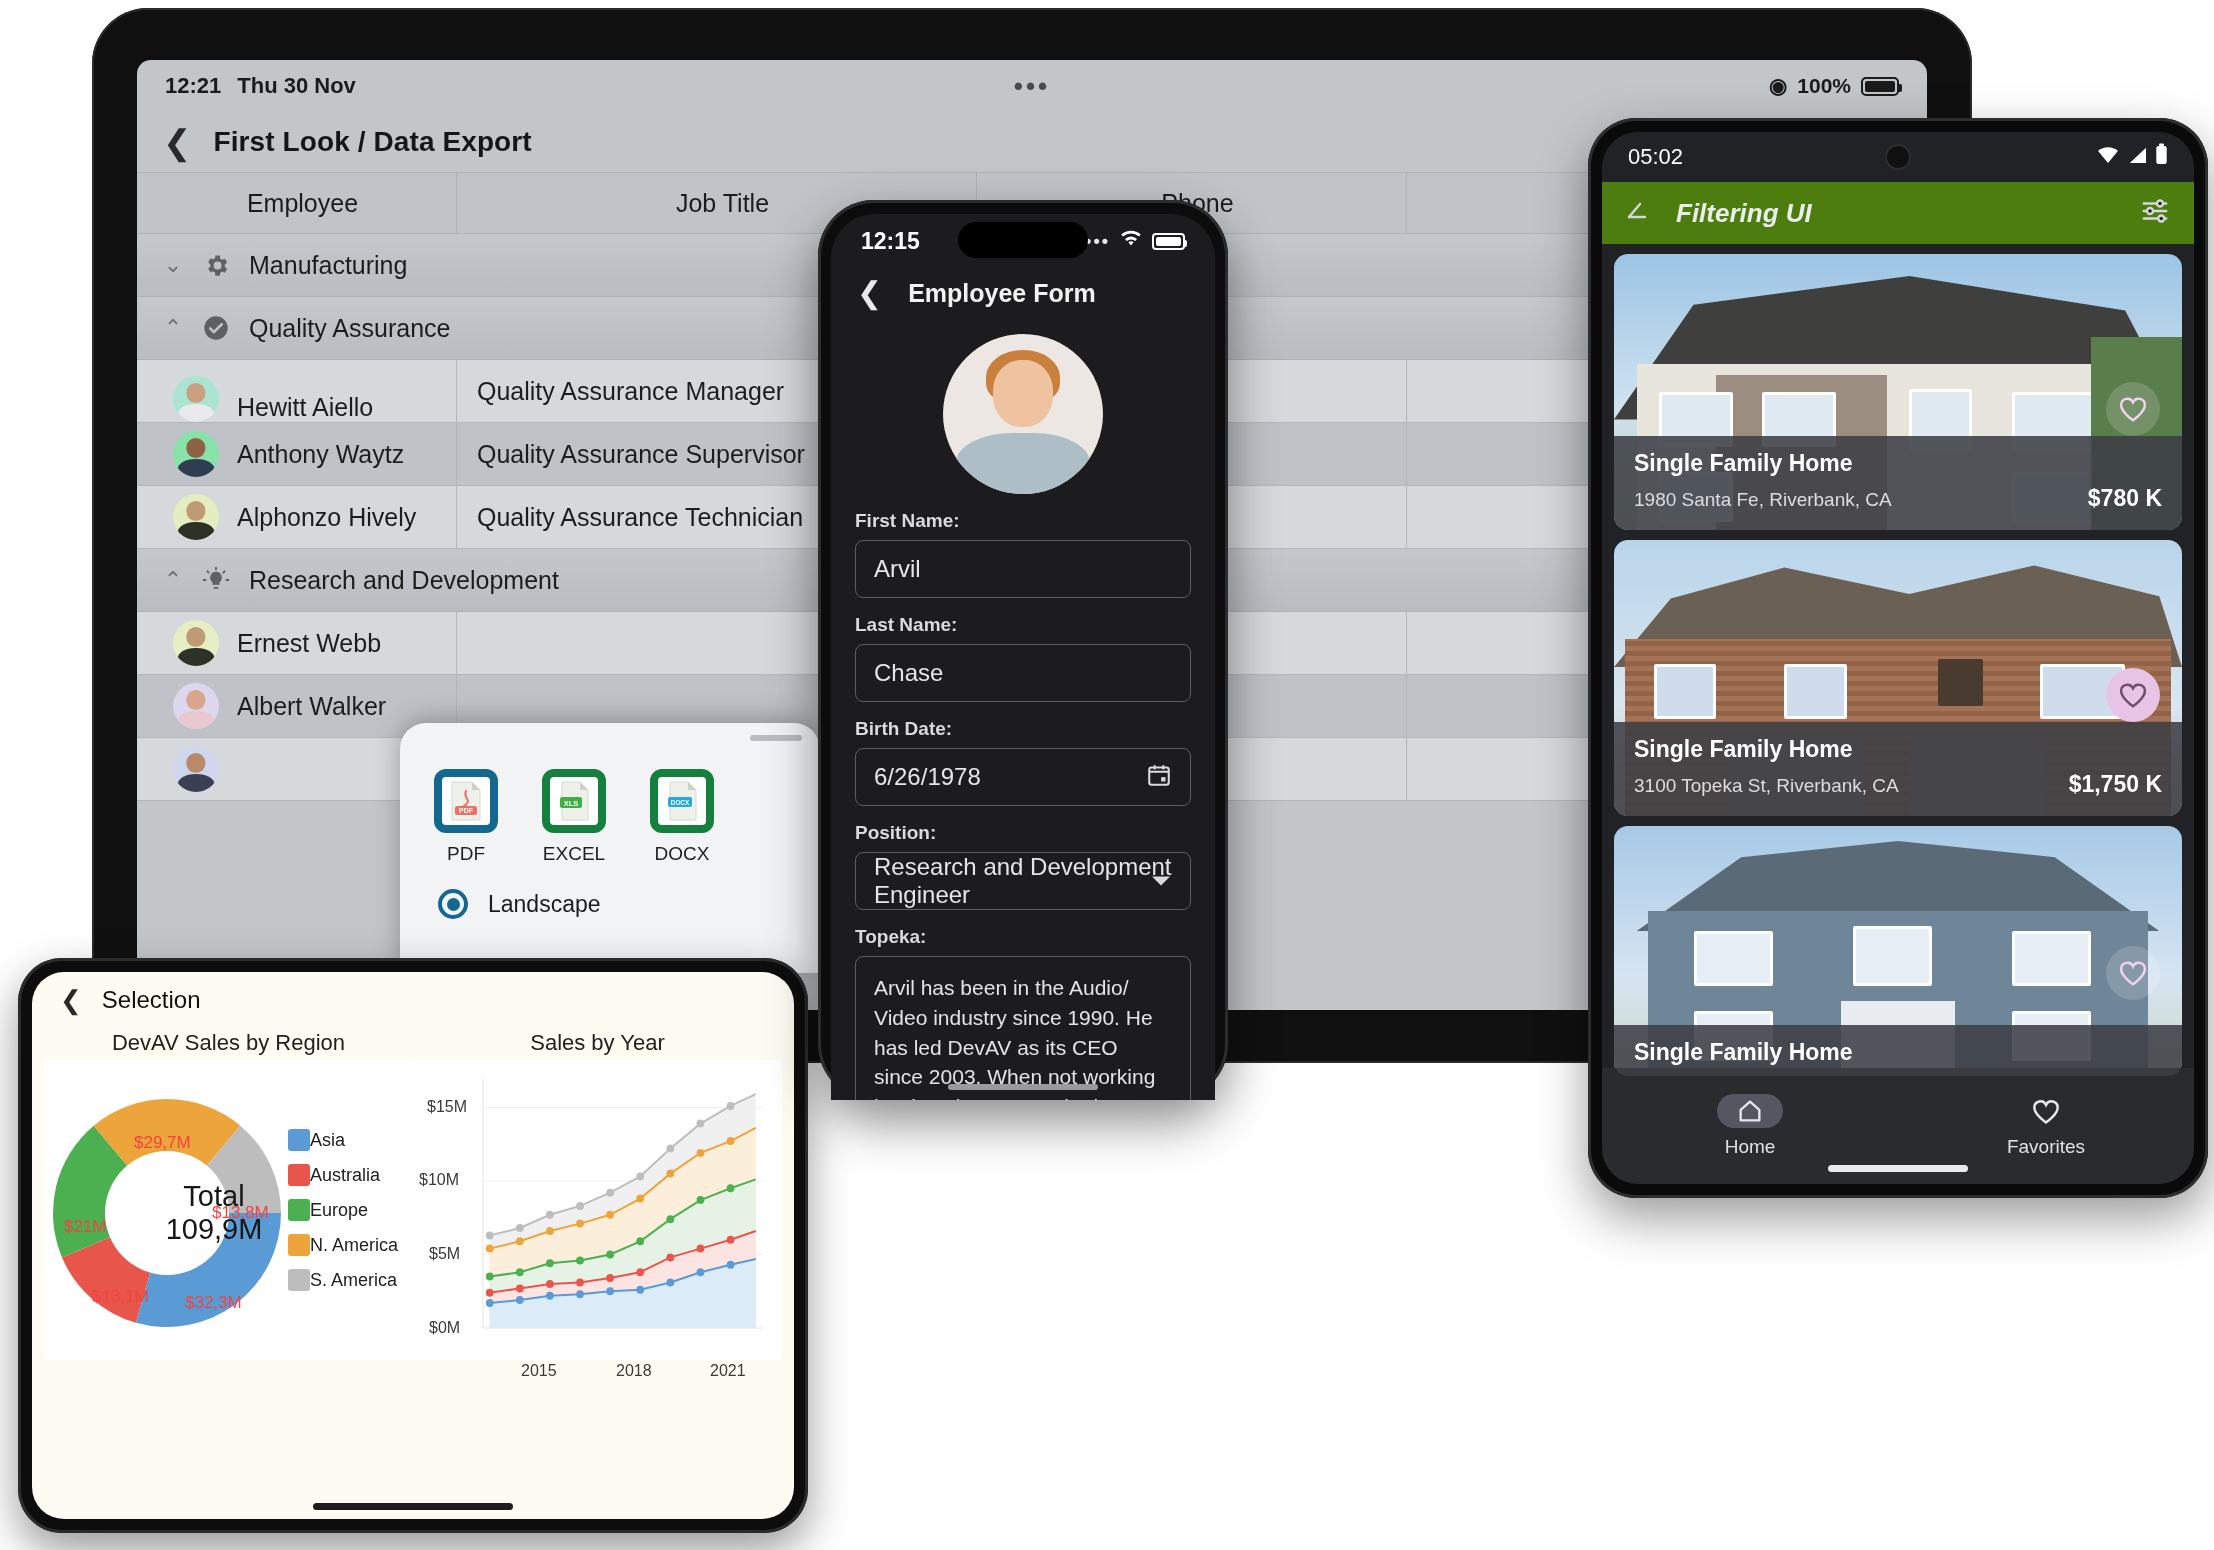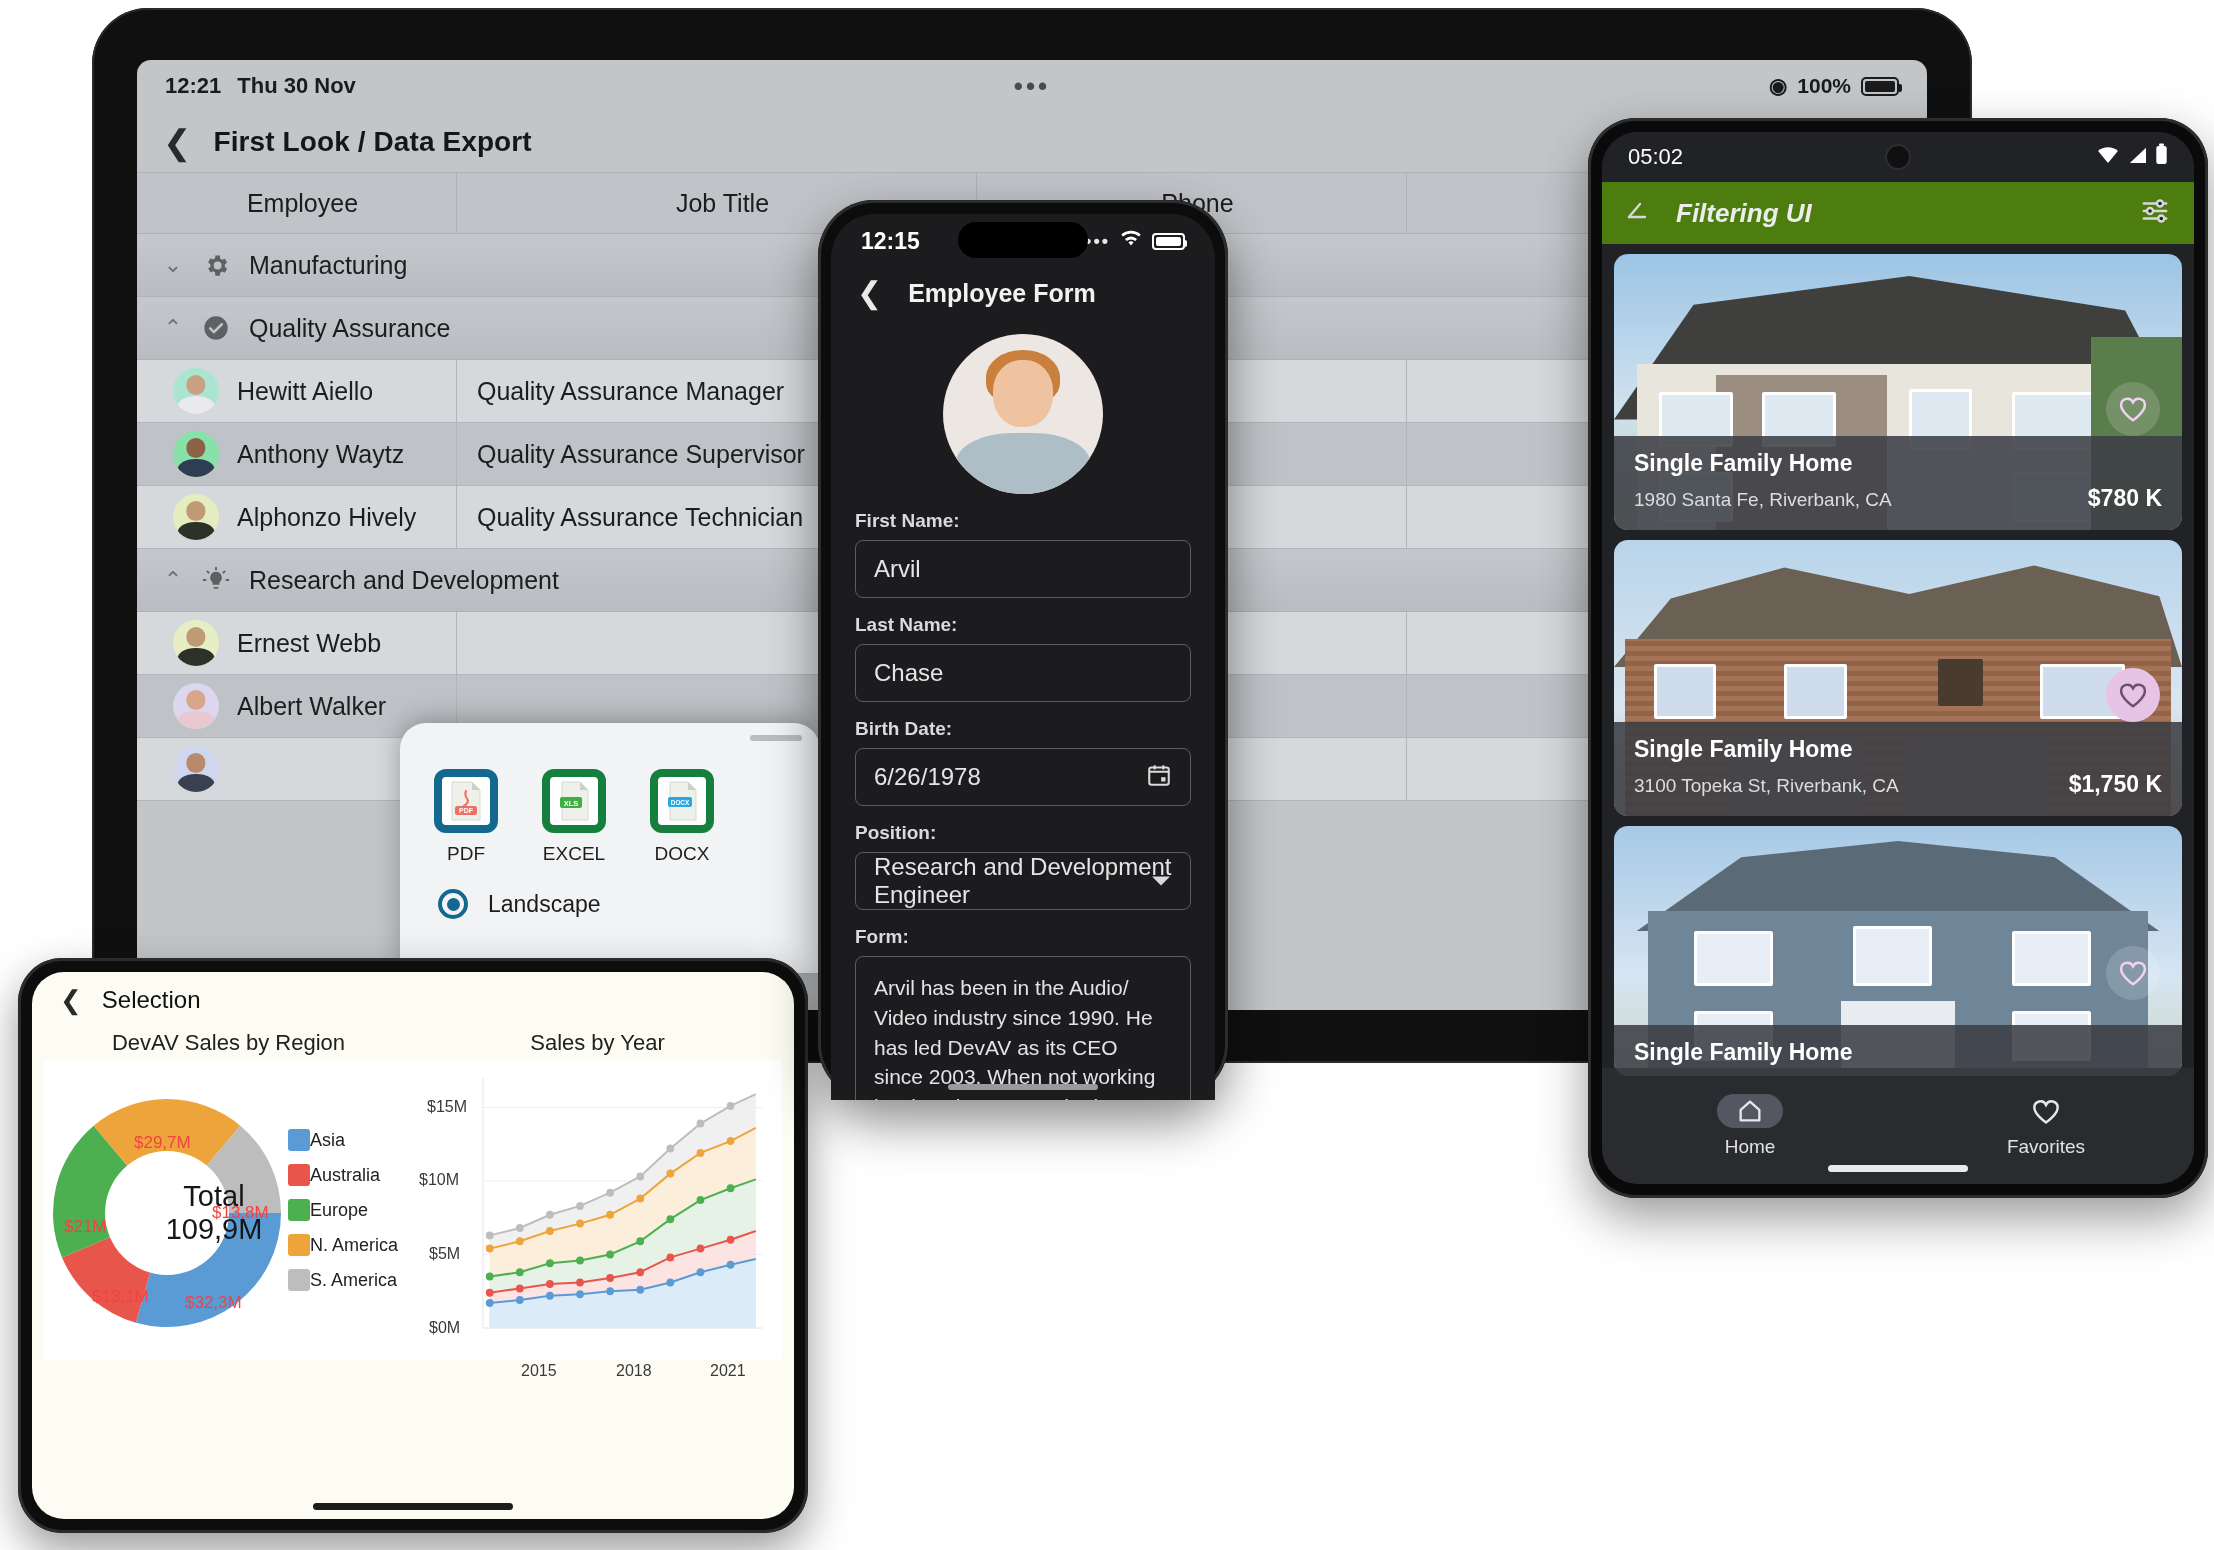--- a/index.html
+++ b/index.html
@@ -230,21 +230,21 @@
         <span class="gicon">
           <svg width="28" height="28" viewBox="0 0 24 24" fill="#5d6164">
               <circle cx="12" cy="12" r="10"></circle>
               <path d="M7 12.4l3.2 3.2L17 8.8" stroke="#c0c3c7" stroke-width="2.2" fill="none" stroke-linecap="round" stroke-linejoin="round"></path>
             </svg>
         </span>
         <span class="glabel">Quality Assurance</span>
       </div>
 
       <div class="emp-row row-a">
-        <div class="c-name" style="width:320px;">
+        <div class="c-name" style="width:320px;align-items:flex-end;">
           <span class="avatar" style="background:#a9e5d0;">
               <i class="head" style="background:#caa083;"></i>
               <i class="body" style="background:#e9e9ee;"></i>
             </span>
           <span class="ename">Hewitt Aiello</span>
         </div>
         <div class="c-job" style="width:520px;">Quality Assurance Manager</div>
         <div class="c-phone" style="width:430px;"></div>
         <div class="c-job" style="flex:1;"></div>
       </div>
@@ -441,21 +441,21 @@
 
       <div class="fld">
         <div class="flab">Position:</div>
         <div class="fbox">
           <span class="fval">Research and Development Engineer</span>
           <span class="caret-d"></span>
         </div>
       </div>
 
       <div class="fld">
-        <div class="flab">Form:</div>
+        <div class="flab">Topeka:</div>
         <div class="fbox area">
           <span class="fval">Arvil has been in the Audio/ Video industry since 1990. He has led DevAV as its CEO since 2003. When not working hard as the CEO, John loves to golf and bowl. He once</span>
         </div>
       </div>
 
       <span class="ios-home-bar"></span>
     </div>
   </div>
 
   <div id="android">

